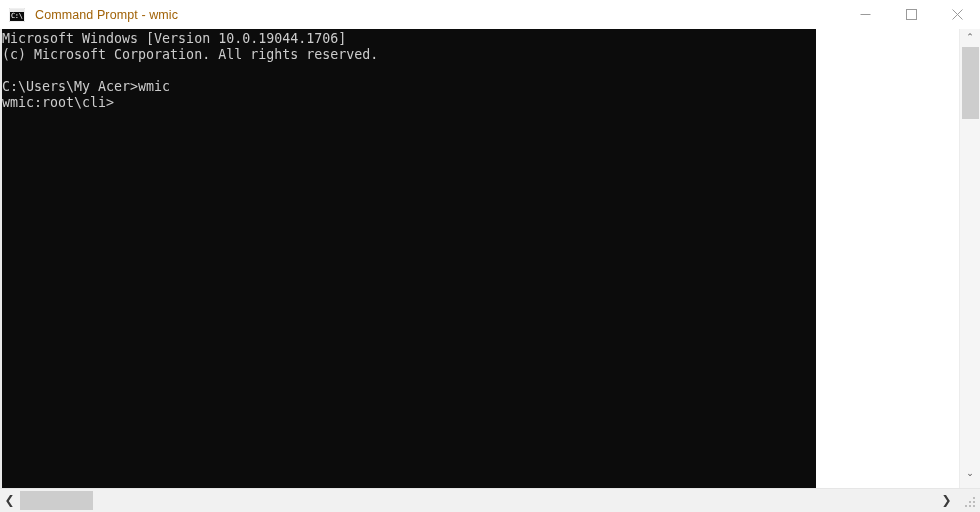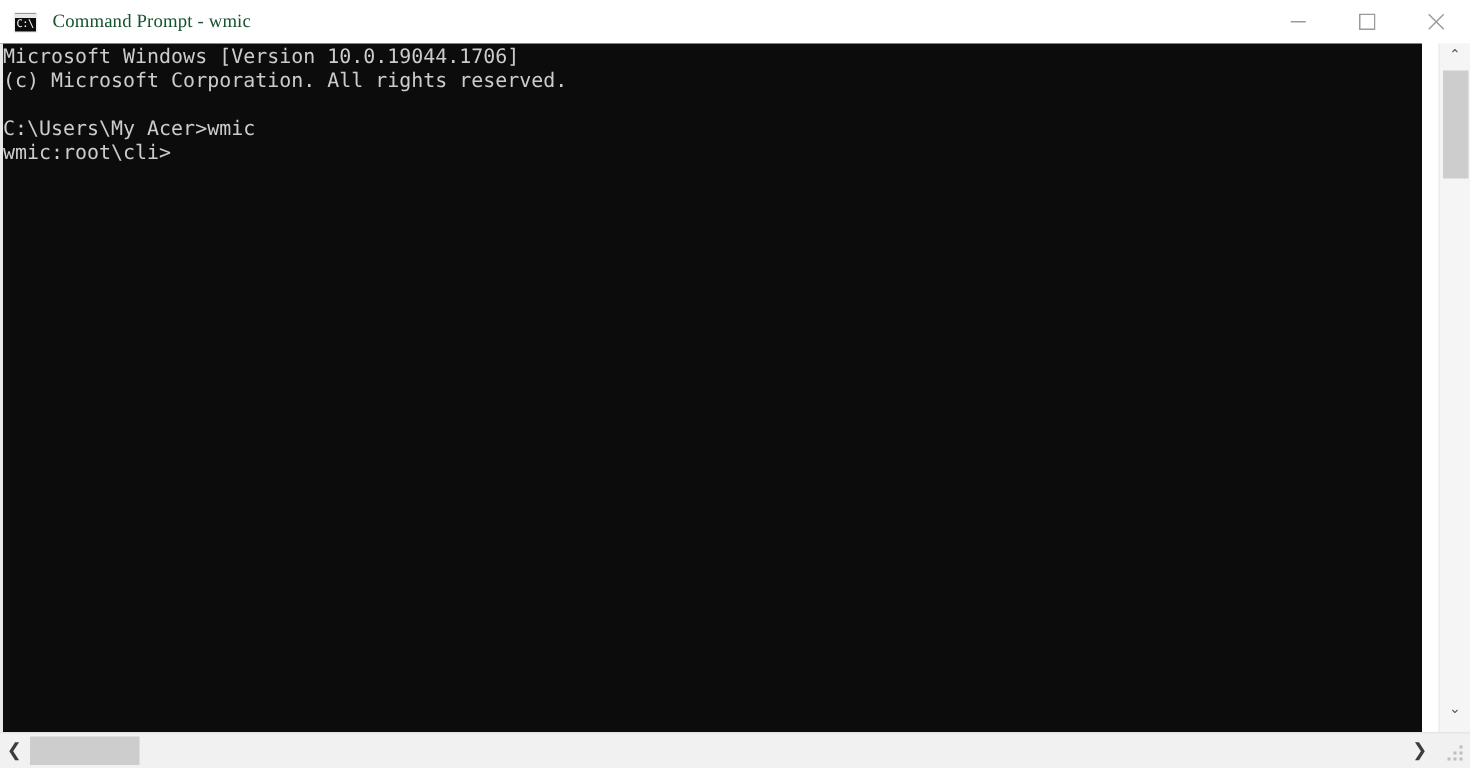--- a/index.html
+++ b/index.html
@@ -60,23 +60,23 @@
     top: 3px;
     font-family: "DejaVu Sans Mono", monospace;
     font-size: 7px;
     line-height: 9px;
     color: #ffffff;
     letter-spacing: -0.4px;
     white-space: nowrap;
   }
 
   #title-text {
-    font-family: Liberation Serif, serif;
+    font-family: Liberation Sans, sans-serif;
     font-size: 12.5px;
-    color: #14532d;
+    color: #a16207;
     white-space: nowrap;
     letter-spacing: 0.1px;
   }
 
   #window-controls {
     position: absolute;
     right: 0;
     top: 0;
     height: 29px;
     display: flex;
@@ -95,21 +95,21 @@
   }
   .winbtn svg { display: block; }
   .winbtn svg line,
   .winbtn svg rect { stroke: #9a9a9a; }
 
   
   #console-area {
     position: absolute;
     left: 0;
     top: 29px;
-    width: 948px;
+    width: 816px;
     height: 459px;
     background: #0c0c0c;
     box-sizing: border-box;
     border-left: 2px solid #e9e9e9;
     overflow: hidden;
   }
 
   #console-text {
     position: absolute;
     left: 0px;

